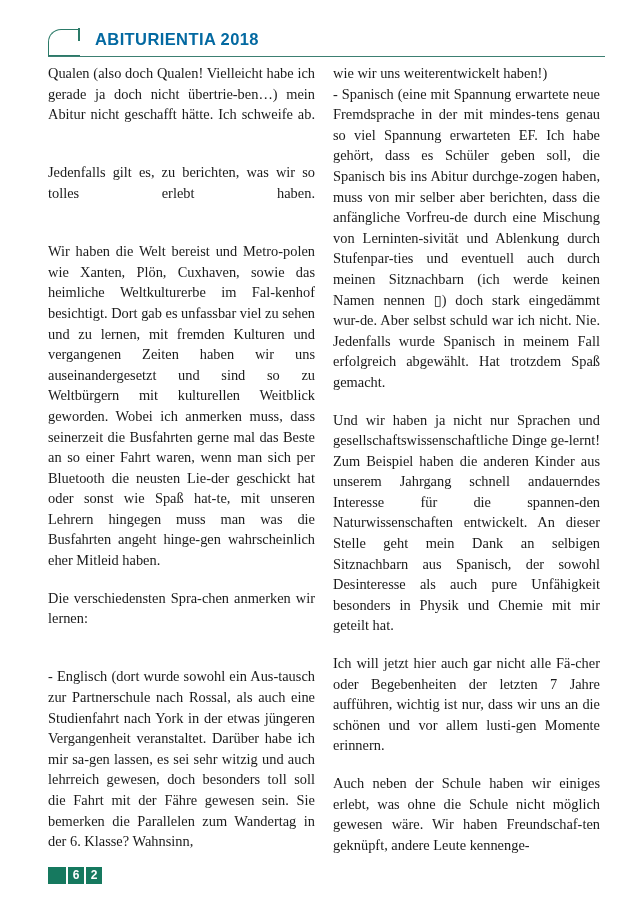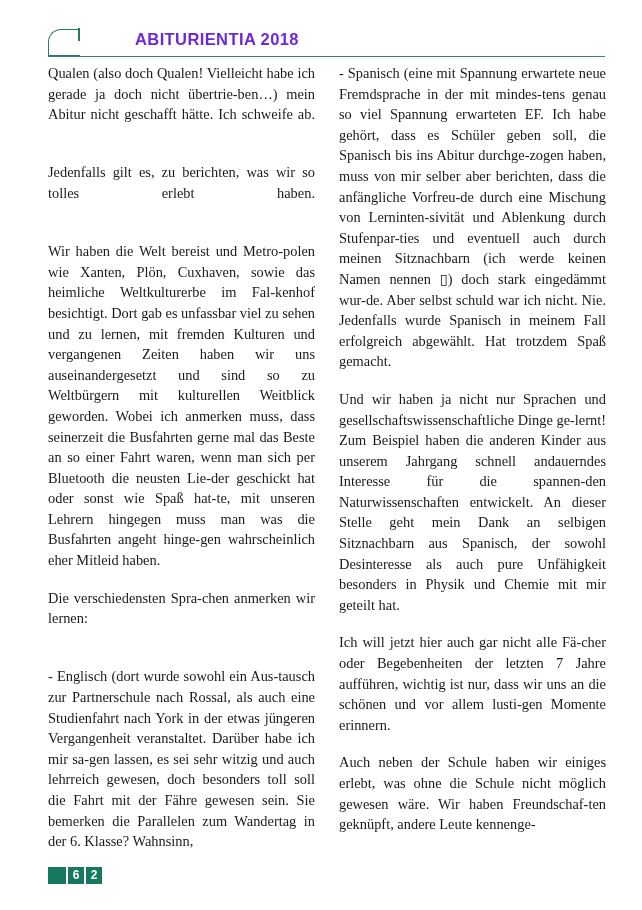--- a/index.html
+++ b/index.html
@@ -56,42 +56,41 @@
     background: #2b7a68;
   }
   .header-title {
     position: absolute;
     left: 47px;
     top: 4px;
     font-family: "Liberation Sans", "DejaVu Sans", sans-serif;
     font-weight: bold;
     font-size: 16.5px;
     letter-spacing: 0.4px;
-    color: #6d28d9;
+    color: #0369a1;
     white-space: nowrap;
-    margin-left: 40px;
   }
   .header-rule {
     position: absolute;
     left: 48px;
     right: 37px;
     top: 56px;
     height: 1.3px;
     background: #3c7f72;
   }
 
   
   .columns {
     position: absolute;
     left: 48px;
     top: 63px;
     width: 557px;
     height: 795px;
     display: flex;
-    gap: 24px;
+    gap: 18px;
   }
   .col {
     width: 267px;
     flex: 0 0 267px;
     overflow: hidden;
   }
   .col p {
     margin: 0 0 17px 0;
     text-align: justify;
     text-justify: inter-word;
@@ -150,20 +149,21 @@
 
     <div class="col">
       <p class="fulljust">Qualen (also doch Qualen! Vielleicht habe ich gerade ja doch nicht übertrie-ben…) mein Abitur nicht geschafft hätte. Ich schweife ab.</p>
       <p class="fulljust">Jedenfalls gilt es, zu berichten, was wir so tolles erlebt haben.</p>
       <p>Wir haben die Welt bereist und Metro-polen wie Xanten, Plön, Cuxhaven, sowie das heimliche Weltkulturerbe im Fal-kenhof besichtigt. Dort gab es unfassbar viel zu sehen und zu lernen, mit fremden Kulturen und vergangenen Zeiten haben wir uns auseinandergesetzt und sind so zu Weltbürgern mit kulturellen Weitblick geworden. Wobei ich anmerken muss, dass seinerzeit die Busfahrten gerne mal das Beste an so einer Fahrt waren, wenn man sich per Bluetooth die neusten Lie-der geschickt hat oder sonst wie Spaß hat-te, mit unseren Lehrern hingegen muss man was die Busfahrten angeht hinge-gen wahrscheinlich eher Mitleid haben.</p>
       <p class="fulljust">Die verschiedensten Spra-chen anmerken wir lernen:</p>
       <p>- Englisch (dort wurde sowohl ein Aus-tausch zur Partnerschule nach Rossal, als auch eine Studienfahrt nach York in der etwas jüngeren Vergangenheit veranstaltet. Darüber habe ich mir sa-gen lassen, es sei sehr witzig und auch lehrreich gewesen, doch besonders toll soll die Fahrt mit der Fähre gewesen sein. Sie bemerken die Parallelen zum Wandertag in der 6. Klasse? Wahnsinn,</p>
     </div>
 
     <div class="col">
+      <p class="tight">wie wir uns weiterentwickelt haben!)</p>
       <p>- Spanisch (eine mit Spannung erwartete neue Fremdsprache in der mit mindes-tens genau so viel Spannung erwarteten EF. Ich habe gehört, dass es Schüler geben soll, die Spanisch bis ins Abitur durchge-zogen haben, muss von mir selber aber berichten, dass die anfängliche Vorfreu-de durch eine Mischung von Lerninten-sivität und Ablenkung durch Stufenpar-ties und eventuell auch durch meinen Sitznachbarn (ich werde keinen Namen nennen ▯) doch stark eingedämmt wur-de. Aber selbst schuld war ich nicht. Nie. Jedenfalls wurde Spanisch in meinem Fall erfolgreich abgewählt. Hat trotzdem Spaß gemacht.</p>
       <p>Und wir haben ja nicht nur Sprachen und gesellschaftswissenschaftliche Dinge ge-lernt! Zum Beispiel haben die anderen Kinder aus unserem Jahrgang schnell andauerndes Interesse für die spannen-den Naturwissenschaften entwickelt. An dieser Stelle geht mein Dank an selbigen Sitznachbarn aus Spanisch, der sowohl Desinteresse als auch pure Unfähigkeit besonders in Physik und Chemie mit mir geteilt hat.</p>
       <p>Ich will jetzt hier auch gar nicht alle Fä-cher oder Begebenheiten der letzten 7 Jahre aufführen, wichtig ist nur, dass wir uns an die schönen und vor allem lusti-gen Momente erinnern.</p>
       <p>Auch neben der Schule haben wir einiges erlebt, was ohne die Schule nicht möglich gewesen wäre. Wir haben Freundschaf-ten geknüpft, andere Leute kennenge-</p>
     </div>
 
   </div>
 
   <div class="footer">
     <div class="pg-box blank"></div>

